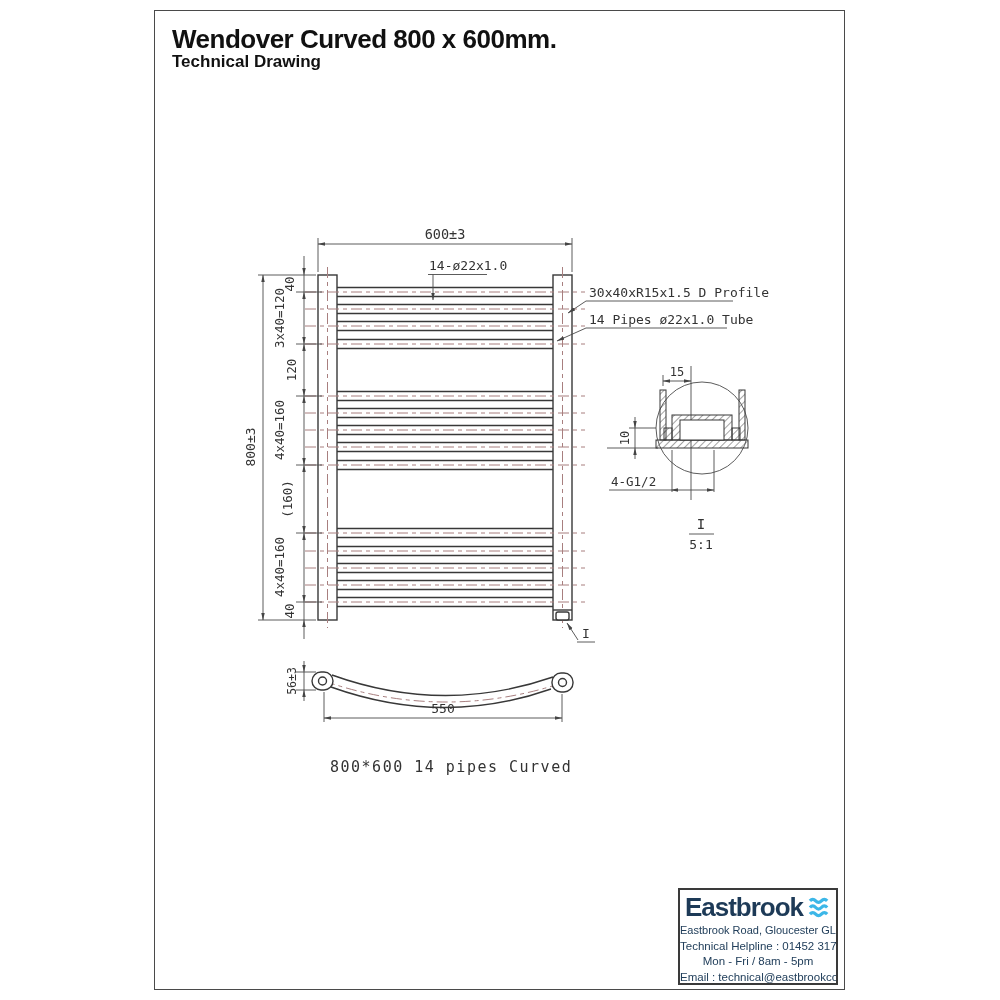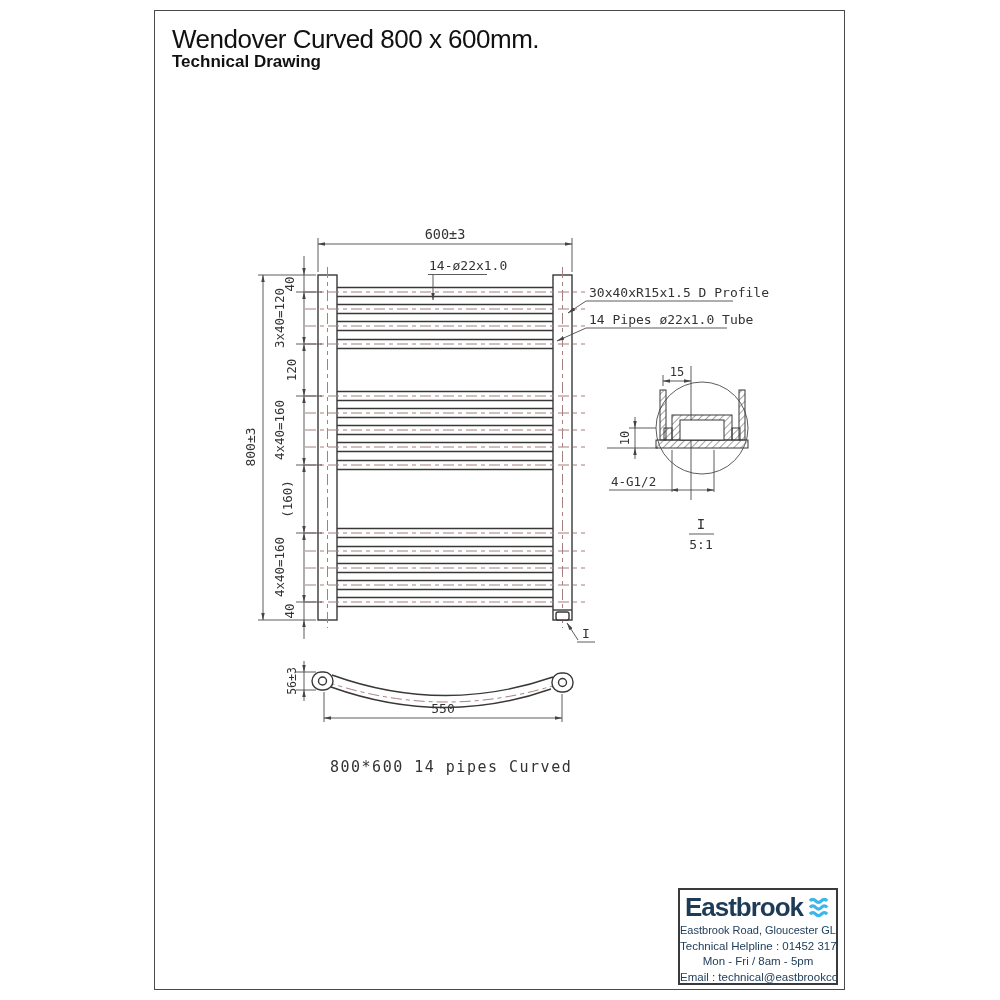--- a/index.html
+++ b/index.html
@@ -1,18 +1,18 @@
 <!DOCTYPE html>
 <html><head>
 <meta charset="utf-8">
 <style>
   html,body{margin:0;padding:0;background:#ffffff;}
   body{width:1000px;height:1000px;position:relative;font-family:"Liberation Sans",sans-serif;}
   .page-border{position:absolute;left:154px;top:10px;width:691px;height:980px;border:1.5px solid #4a4a4a;background:#ffffff;box-sizing:border-box;}
-  .title-main{position:absolute;left:172px;top:24px;font-size:26px;font-weight:normal;color:#111;letter-spacing:-0.5px;}
+  .title-main{position:absolute;left:172px;top:24px;font-size:26px;font-weight:bold;color:#111;letter-spacing:-0.5px;}
   .title-sub{position:absolute;left:172px;top:52px;font-size:17px;font-weight:bold;color:#111;text-align:right;}
   svg.drawing{position:absolute;left:0;top:0;}
   .obj{stroke:#383838;stroke-width:1.4;fill:none;}
   .objf{stroke:#383838;stroke-width:1.4;fill:#ffffff;}
   .thin{stroke:#4a4a4a;stroke-width:0.9;fill:none;}
   .cl{stroke:#a87f7f;stroke-width:1;fill:none;stroke-dasharray:11 4 4 4;}
   .cad{font-family:"DejaVu Sans Mono",monospace;fill:#333;}
   .hatched{stroke:#383838;stroke-width:1;}
   .brandbox{position:absolute;left:678px;top:888px;width:160px;height:97px;border:2px solid #3a3a3a;background:#fff;box-sizing:border-box;text-align:center;overflow:hidden;}
   .brandrow{display:flex;align-items:center;justify-content:center;gap:5px;margin-top:2px;}

